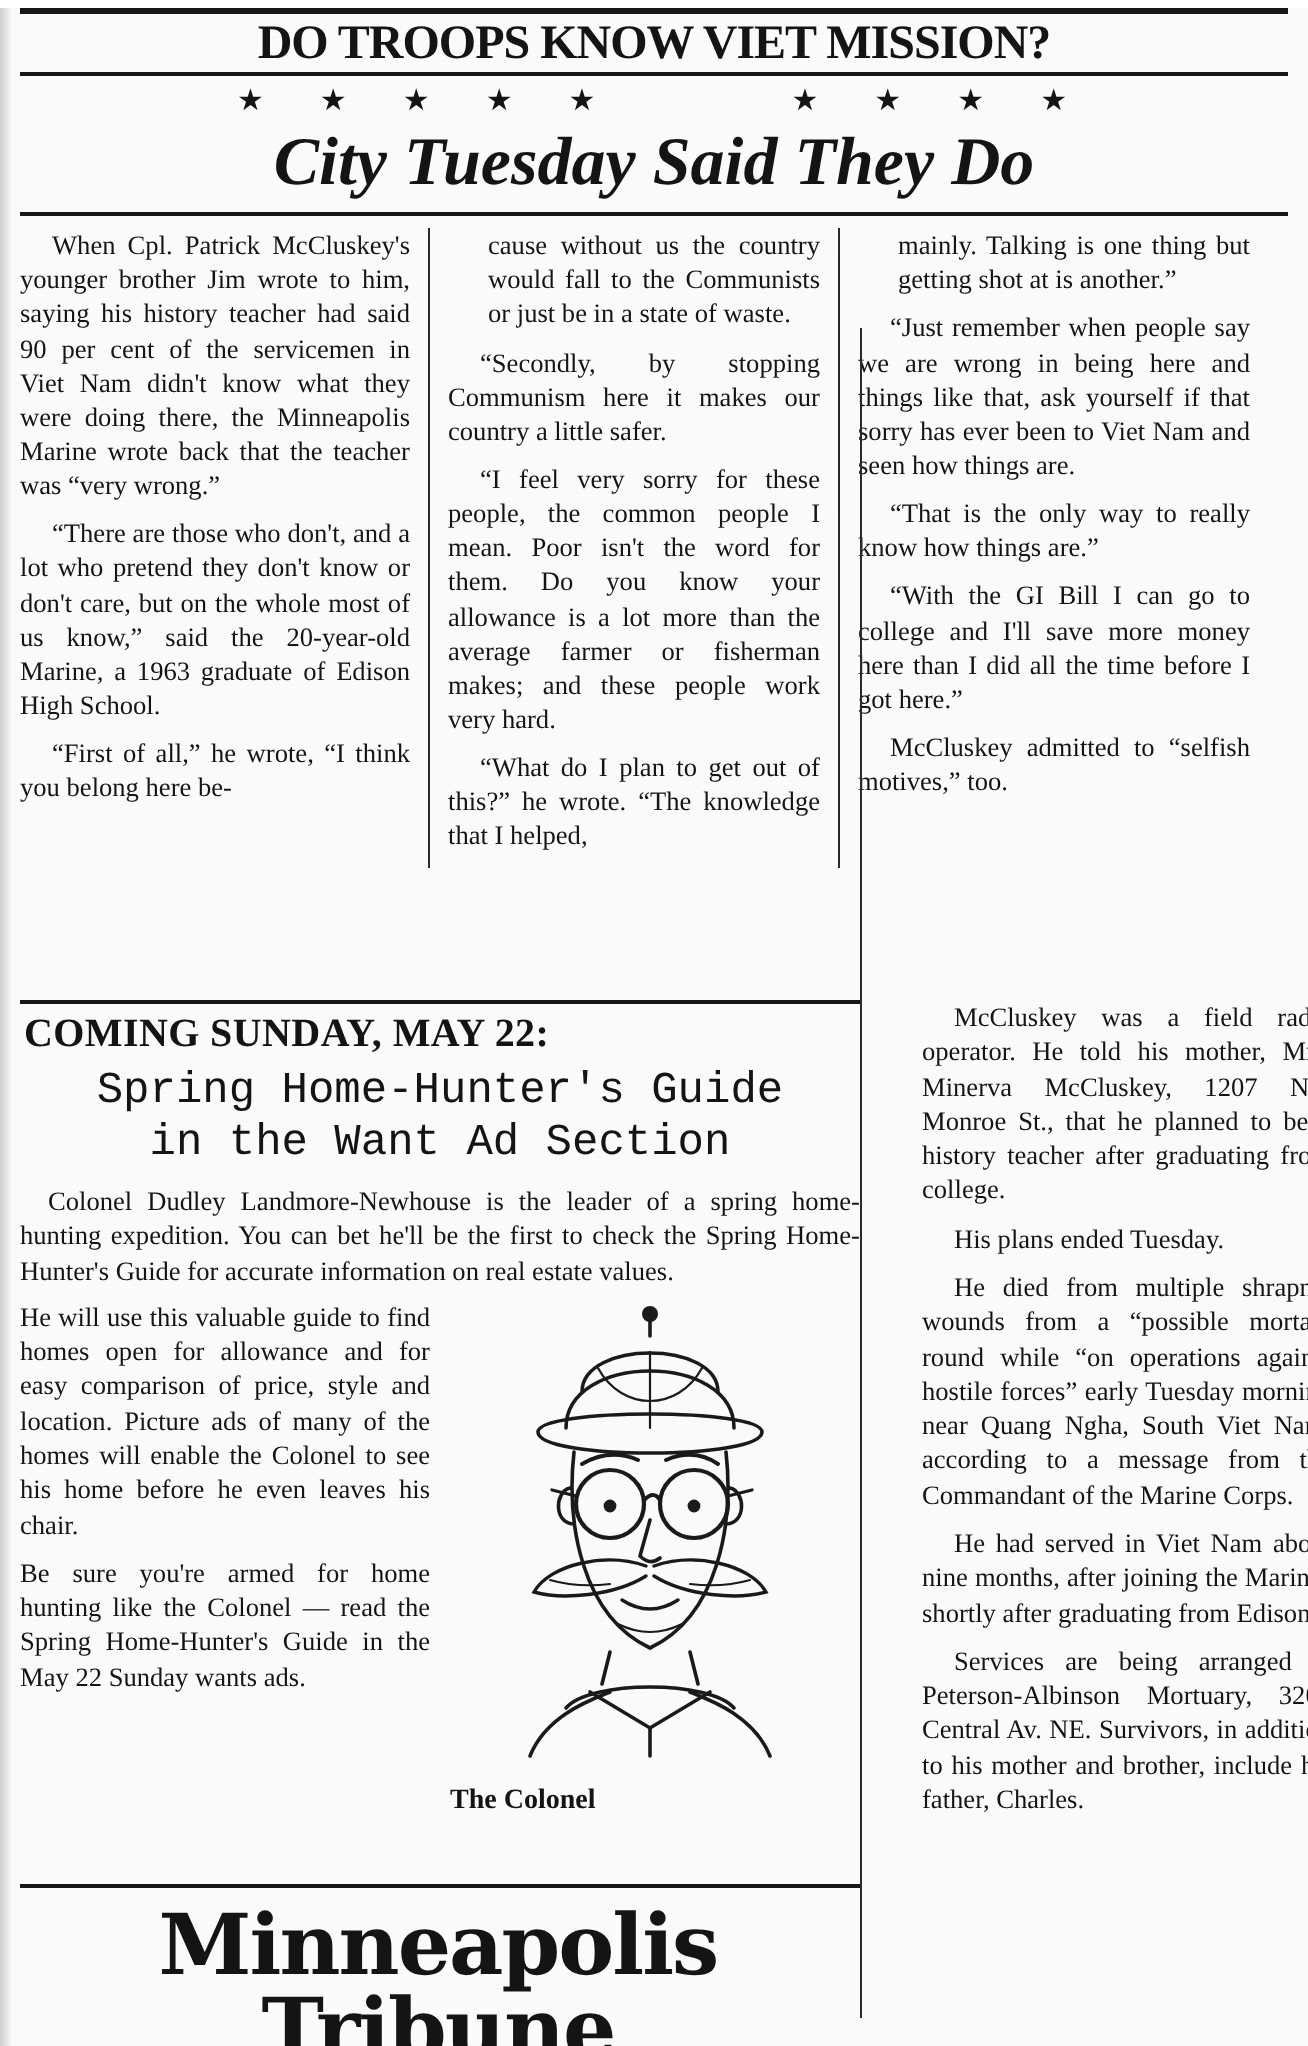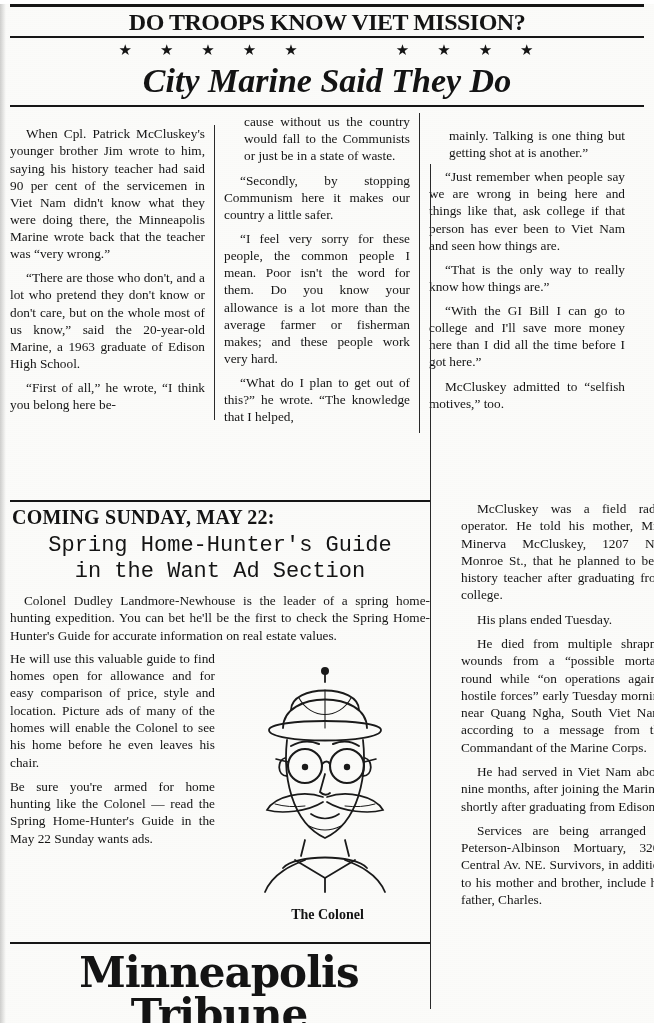--- a/index.html
+++ b/index.html
@@ -123,23 +123,23 @@
     text-indent: 14px;
   }
   .promo-col {
     width: 205px;
     margin: 0;
   }
   .promo-col p { margin: 0 0 7px 0; }
   .colonel-art {
     position: absolute;
     left: 215px;
-    top: 62px;
+    top: 48px;
     width: 205px;
-    text-align: center;
+    text-align: left;
   }
   .colonel-caption {
     font-weight: bold;
     font-size: 14px;
     margin-top: 2px;
   }
 
   
   .vrule-right {
     position: absolute;
@@ -221,39 +221,39 @@
     </div>
     <div class="spacer"></div>
     <div class="grp">
       <span>★</span>
       <span>★</span>
       <span>★</span>
       <span>★</span>
     </div>
   </div>
 
-  <div class="subhead">City Marine Said They Do</div>
+  <div class="subhead">City Tuesday Said They Do</div>
 
   <div class="rule"></div>
 
-  <div class="cols" style="margin-top:6px;align-items:center;">
+  <div class="cols" style="margin-top:6px;">
     <div class="col c1">
       <p>When Cpl. Patrick McCluskey's younger brother Jim wrote to him, saying his history teacher had said 90 per cent of the servicemen in Viet Nam didn't know what they were doing there, the Minneapolis Marine wrote back that the teacher was “very wrong.”</p>
       <p>“There are those who don't, and a lot who pretend they don't know or don't care, but on the whole most of us know,” said the 20-year-old Marine, a 1963 graduate of Edison High School.</p>
       <p>“First of all,” he wrote, “I think you belong here be-</p>
     </div>
     <div class="col c2">
       <p class="noind">cause without us the country would fall to the Communists or just be in a state of waste.</p>
       <p>“Secondly, by stopping Communism here it makes our country a little safer.</p>
       <p>“I feel very sorry for these people, the common people I mean. Poor isn't the word for them. Do you know your allowance is a lot more than the average farmer or fisherman makes; and these people work very hard.</p>
       <p>“What do I plan to get out of this?” he wrote. “The knowledge that I helped,</p>
     </div>
     <div class="col c3">
       <p class="noind">mainly. Talking is one thing but getting shot at is another.”</p>
-      <p>“Just remember when people say we are wrong in being here and things like that, ask college if that person has ever been to Viet Nam and seen how things are.</p>
+      <p>“Just remember when people say we are wrong in being here and things like that, ask yourself if that sorry has ever been to Viet Nam and seen how things are.</p>
       <p>“That is the only way to really know how things are.”</p>
       <p>“With the GI Bill I can go to college and I'll save more money here than I did all the time before I got here.”</p>
       <p>McCluskey admitted to “selfish motives,” too.</p>
     </div>
   </div>
 
   <div class="vrule-right"></div>
 
   <div class="promo-wrap">
     <div class="promo-rule"></div>

